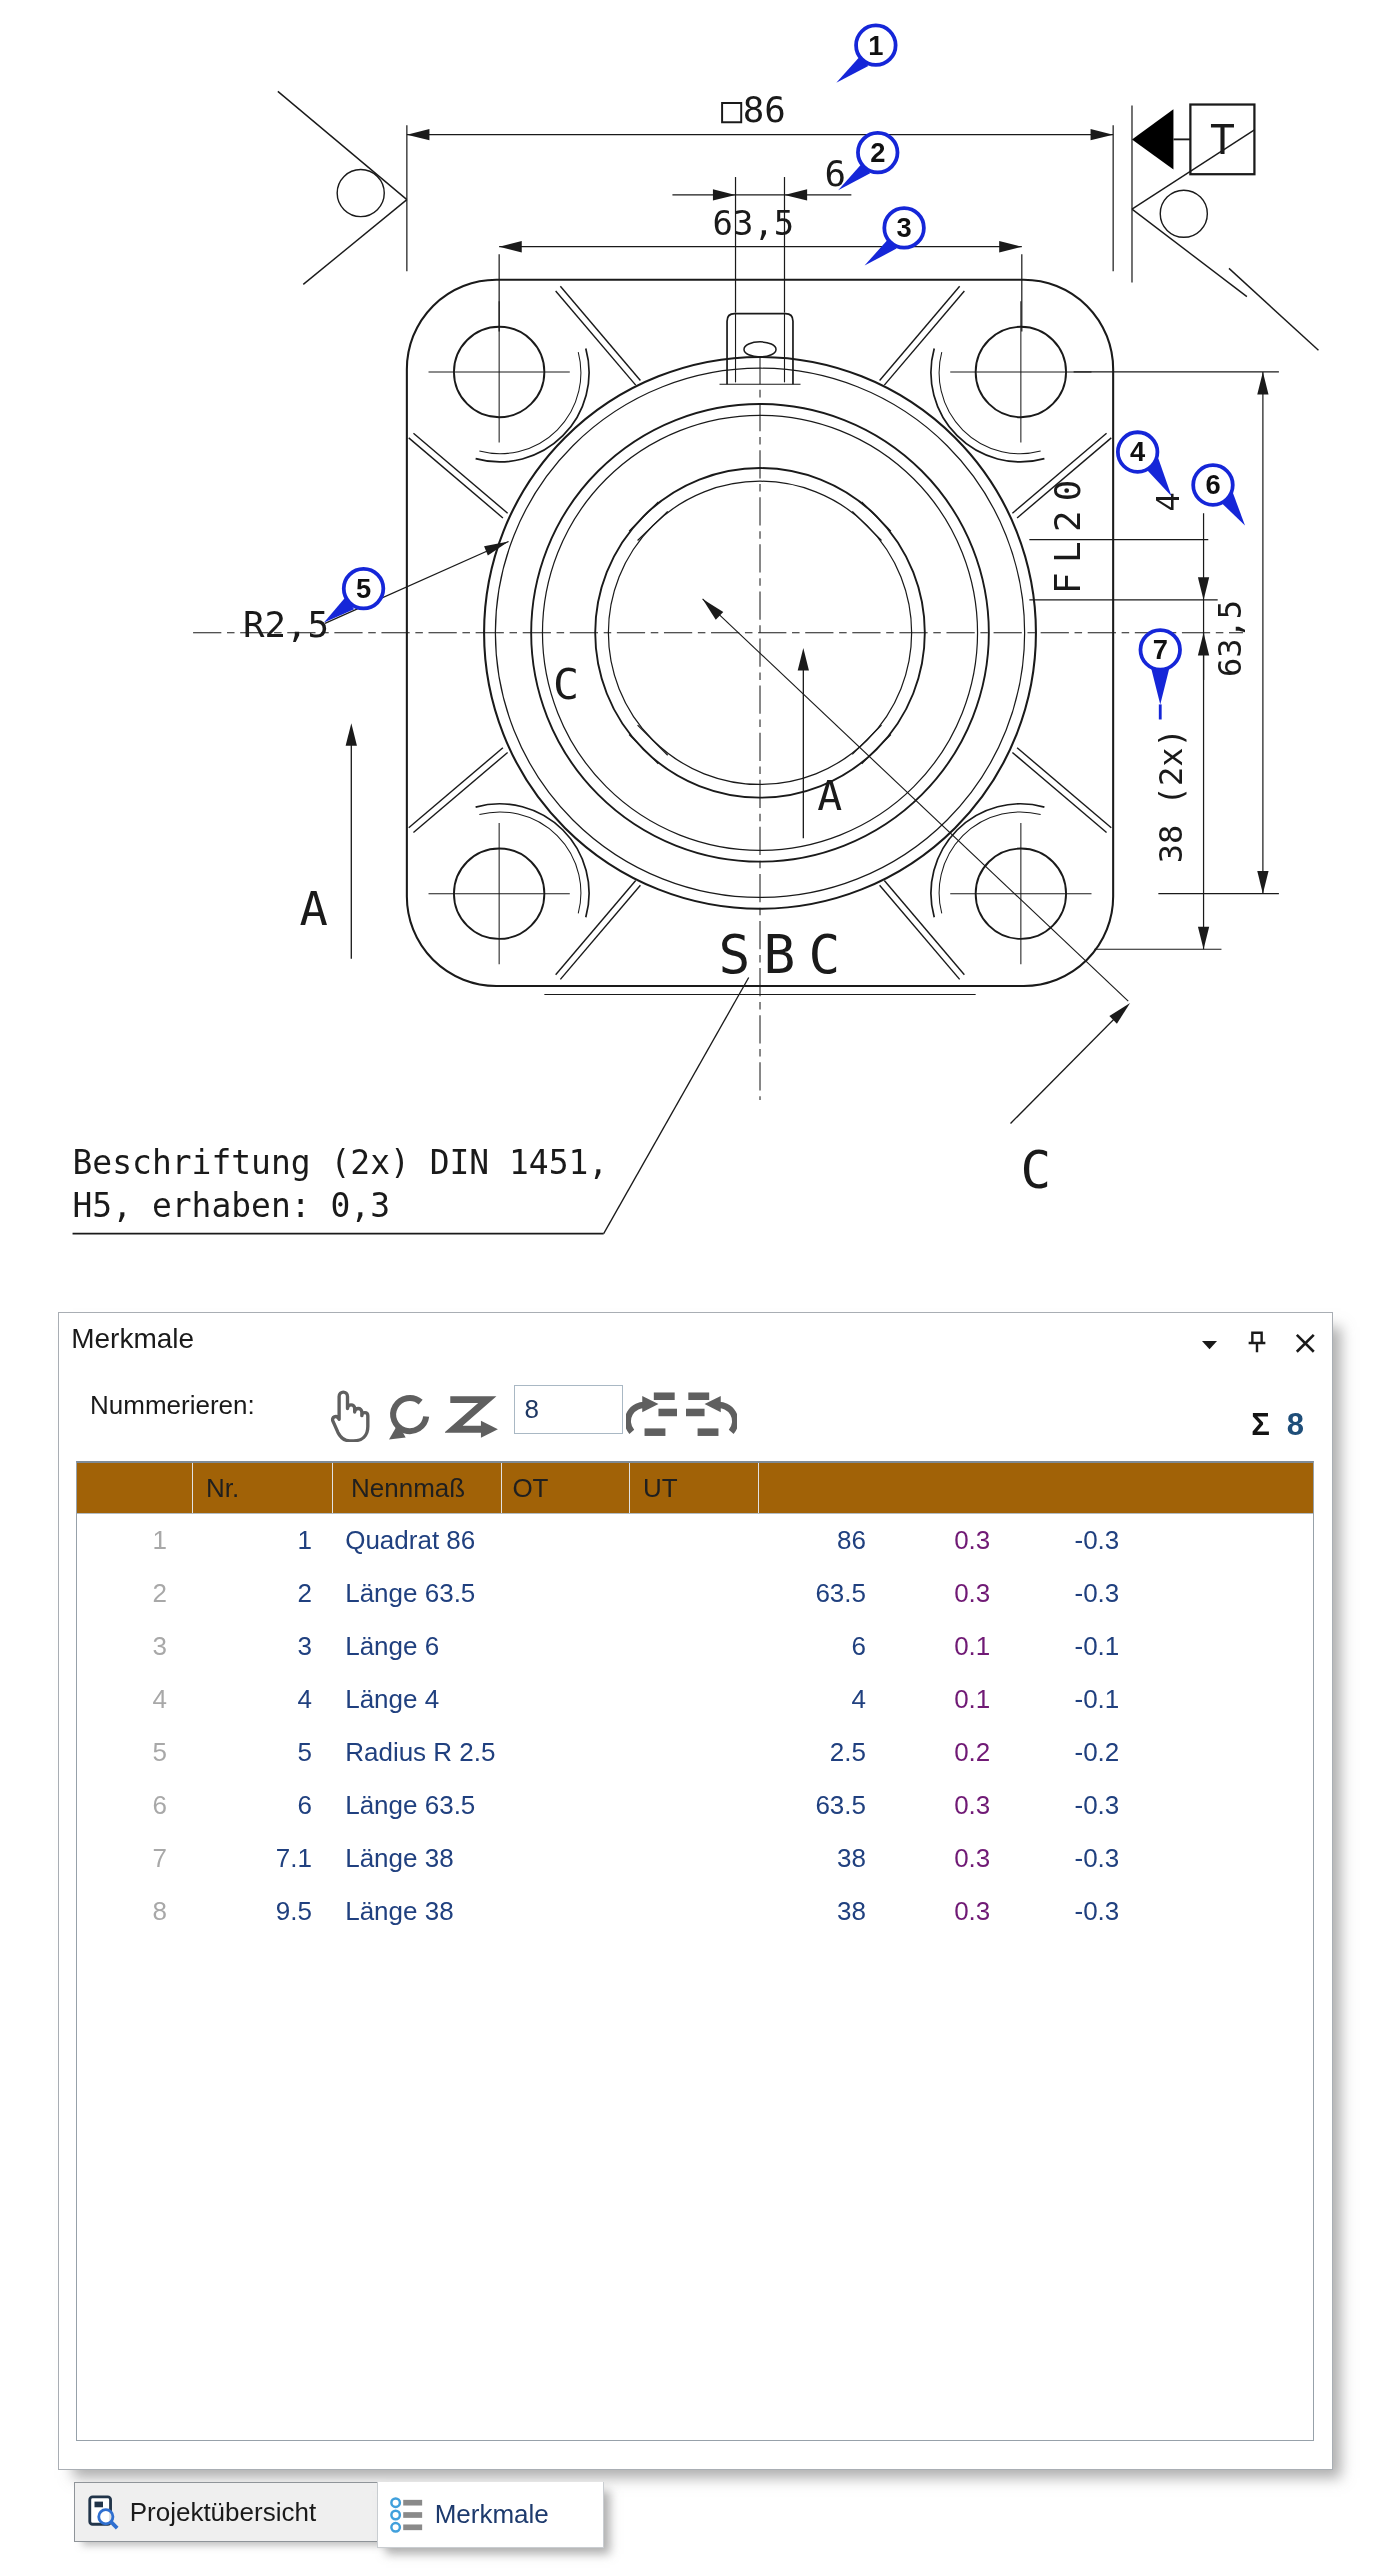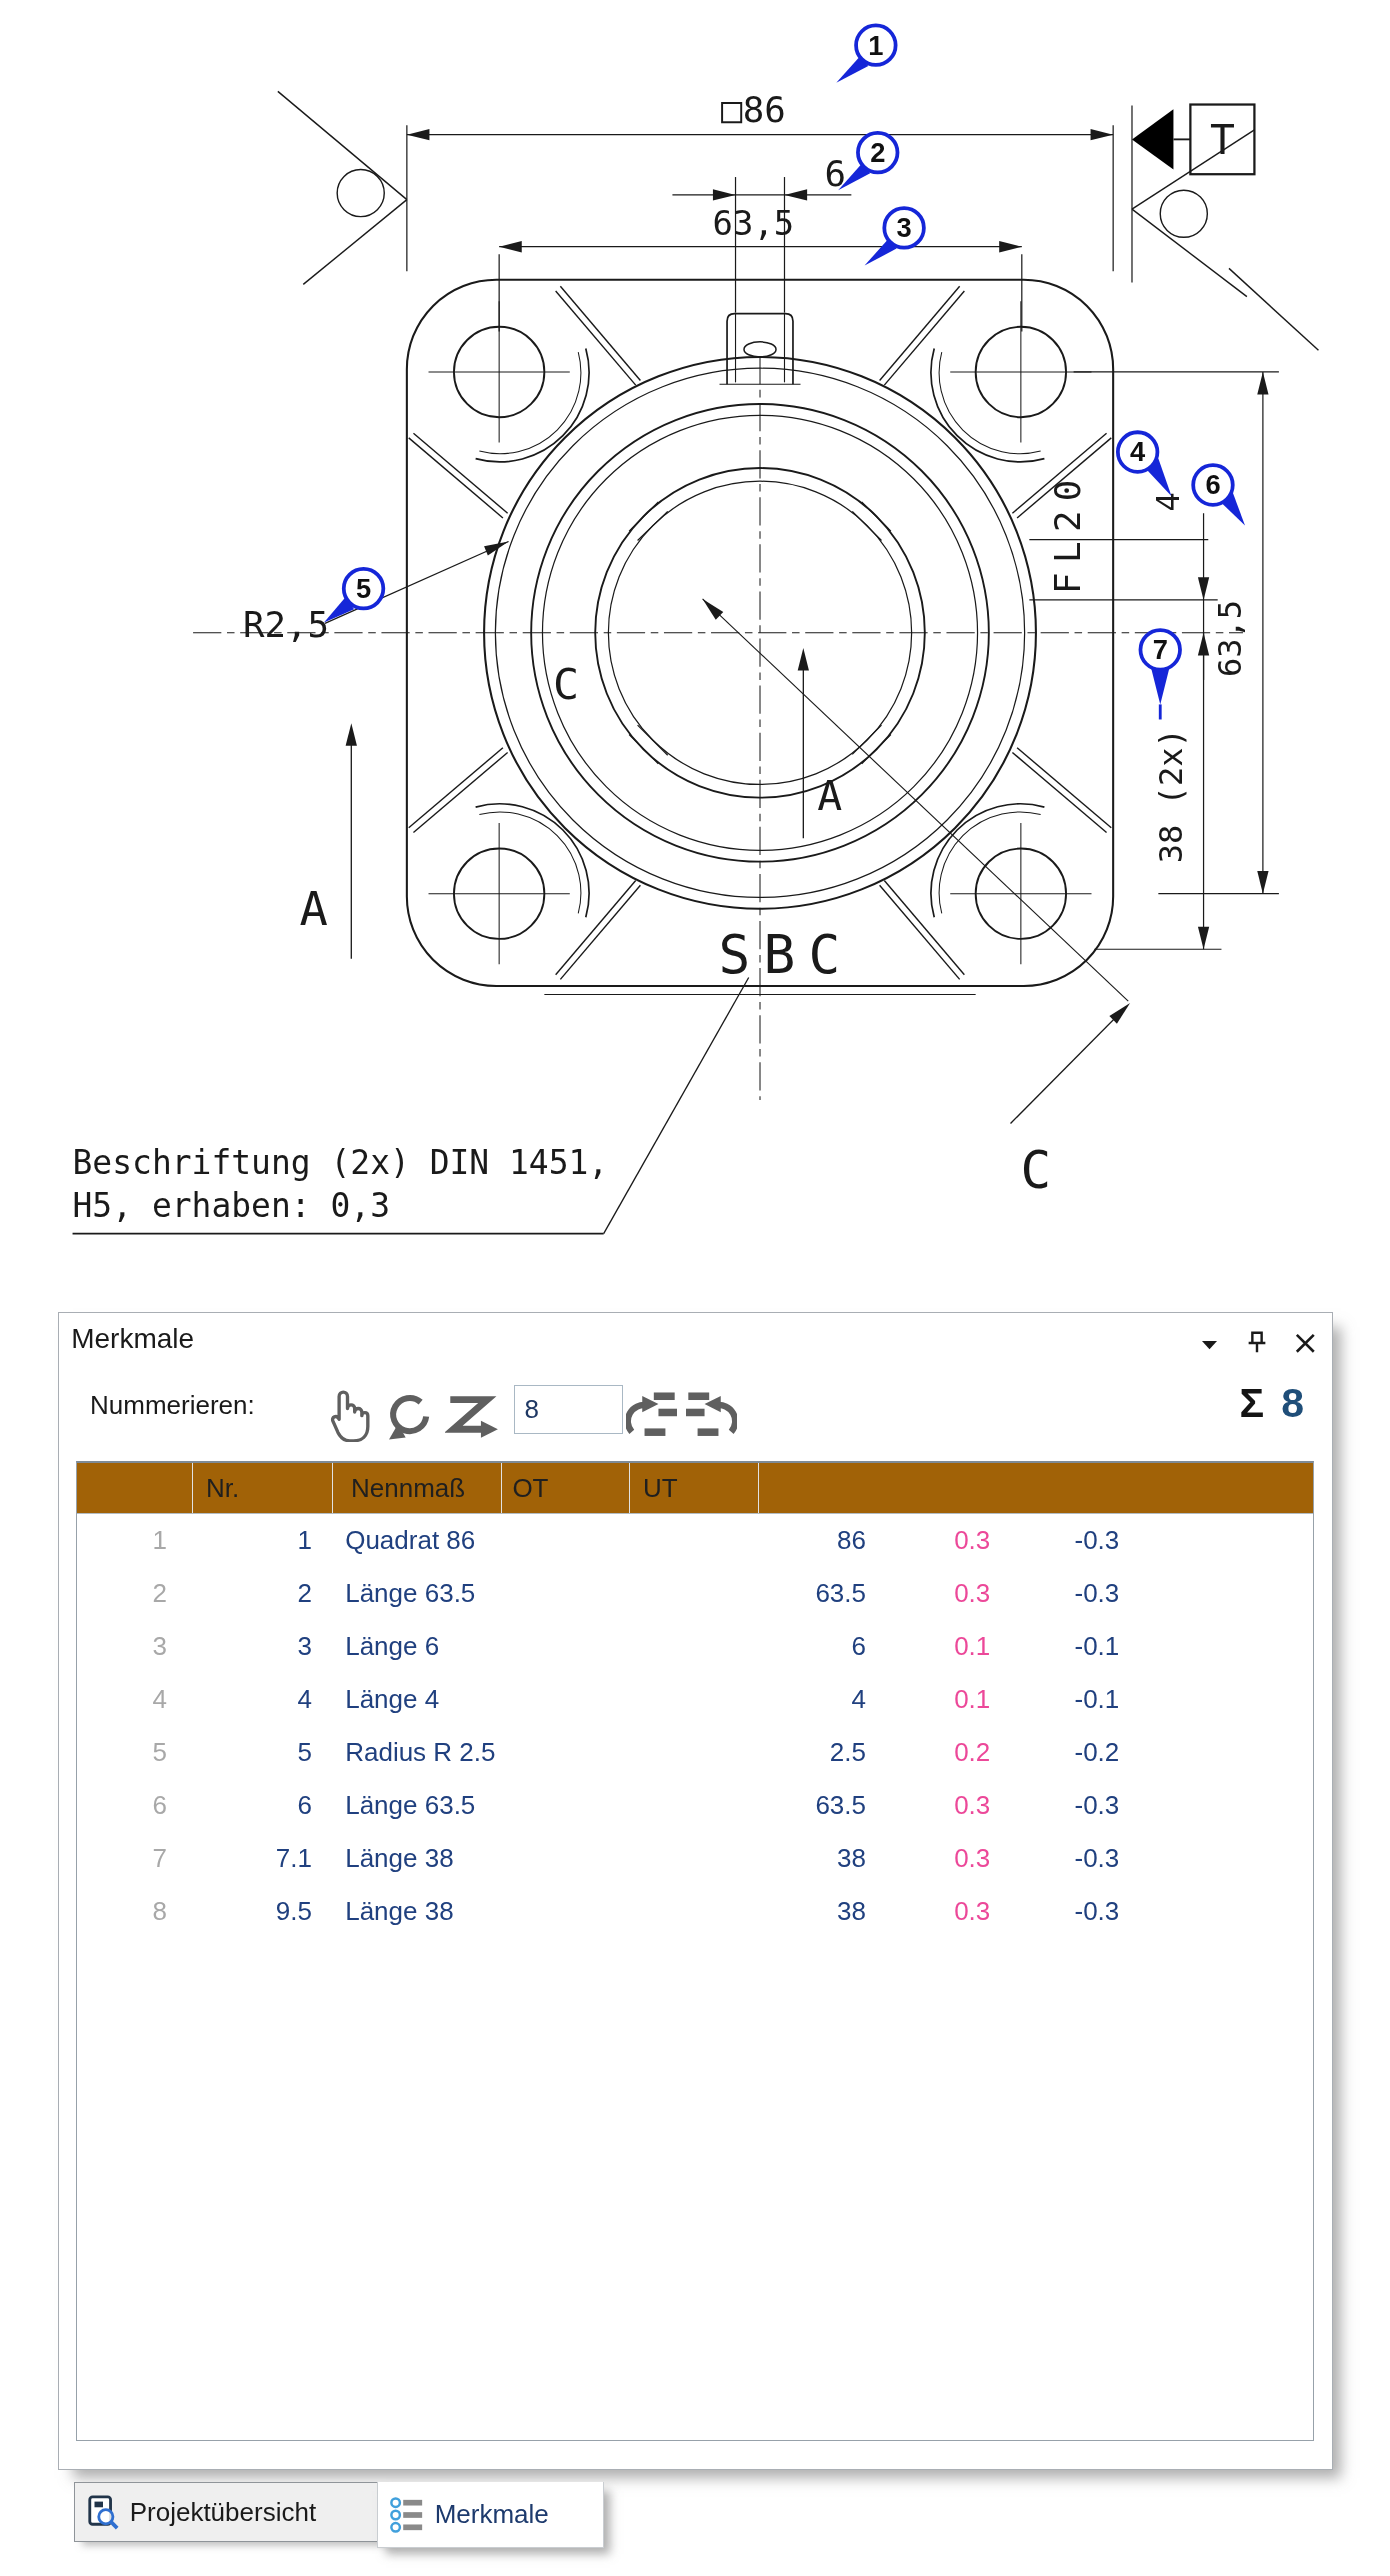--- a/index.html
+++ b/index.html
@@ -10,37 +10,37 @@
   
   .panel{position:absolute;left:58px;top:1312px;width:1273px;height:1156px;background:#ffffff;
          border:0.9px solid #a9aeb4;box-shadow:11.3px 11.3px 13px -3.8px rgba(110,110,110,.55);}
   .panel-title{position:absolute;left:12.2px;top:10.4px;font-size:28px;color:#1a1a1a;}
   .panel-hicons{position:absolute;right:15px;top:17px;display:flex;gap:24.5px;align-items:center;}
   .panel-hicons .hic{cursor:pointer;}
   .toolbar-label{position:absolute;left:31px;top:77px;font-size:26px;color:#1a1a1a;}
   .tb-icon{position:absolute;top:74px;}
   .count-input{position:absolute;left:455px;top:72px;width:98px;height:47px;border:1.9px solid #a9b8c4;
                background:#fff;font-size:26px;color:#1f3864;padding:0 0 0 9.4px;font-family:"Liberation Sans",sans-serif;}
-  .sum-wrap{position:absolute;right:28px;top:67px;font-size:41px;}
+  .sum-wrap{position:absolute;right:28px;top:94px;font-size:31px;}
   .sum-sigma{color:#141414;font-weight:bold;}
   .sum-val{color:#1f4e79;font-weight:bold;margin-left:17px;}
   
   .grid{position:absolute;left:17px;top:148px;width:1238px;height:980px;border:1.9px solid #97a1aa;
         border-top:2.8px solid #7f8b96;background:#fff;box-sizing:border-box;}
   .ghead{display:flex;height:50px;background:#a16207;border-bottom:1.9px solid #b3bcc3;align-items:center;}
   .gh{box-sizing:border-box;height:100%;display:flex;align-items:center;font-size:26px;color:#1f1f1f;
       border-right:0.9px solid #e2e2e2;}
   .gh:last-child{border-right:none;}
   .tr{display:flex;height:53px;align-items:center;font-size:26px;}
   .td{box-sizing:border-box;}
   .c-idx{width:116px;text-align:right;padding-right:26px;color:#a8a8a8;}
   .c-nr{width:140px;text-align:right;padding-right:21px;color:#20407f;}
   .c-titel{width:382px;text-align:left;padding-left:12.2px;color:#20407f;}
   .c-nenn{width:169px;text-align:right;padding-right:18px;color:#20407f;}
-  .c-ot{width:128px;text-align:right;padding-right:21.7px;color:#ec4899;}
+  .c-ot{width:128px;text-align:right;padding-right:21.7px;color:#701a75;}
   .c-ut{width:129px;text-align:right;padding-right:21.7px;color:#20407f;}
   .h-idx{width:116px;}
   .h-nr{width:140px;padding-left:13px;}
   .h-titel{width:382px;padding-left:12.2px;}
   .h-nenn{width:169px;padding-left:18px;}
   .h-ot{width:128px;padding-left:10.4px;}
   .h-ut{width:129px;padding-left:13px;}
   .h-fill{flex:1;}
   
   .tab{position:absolute;top:2482px;height:60px;display:flex;align-items:center;box-sizing:border-box;

